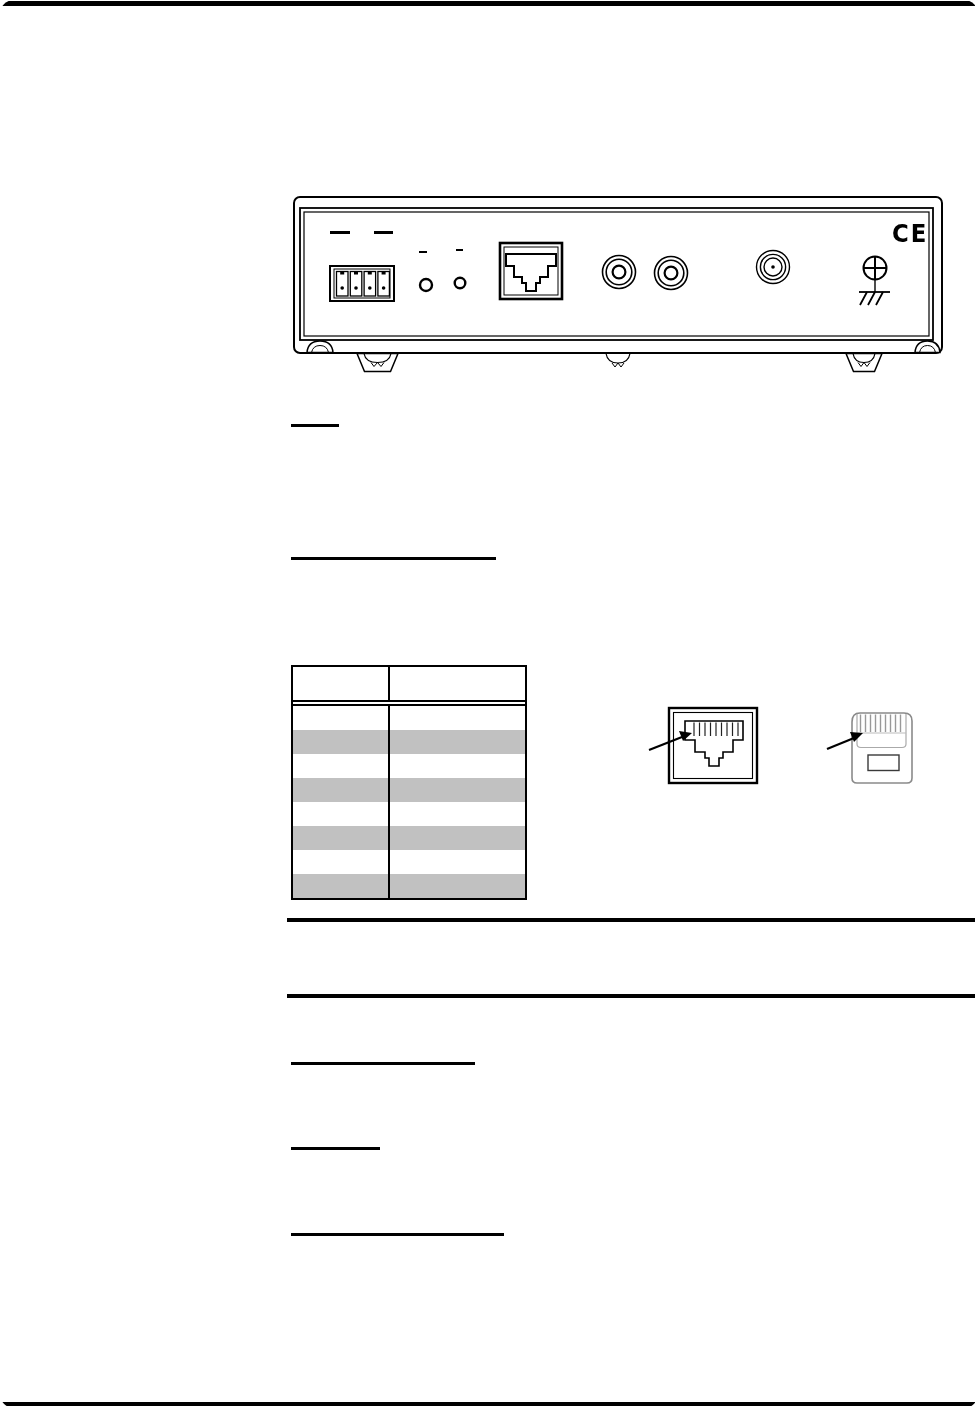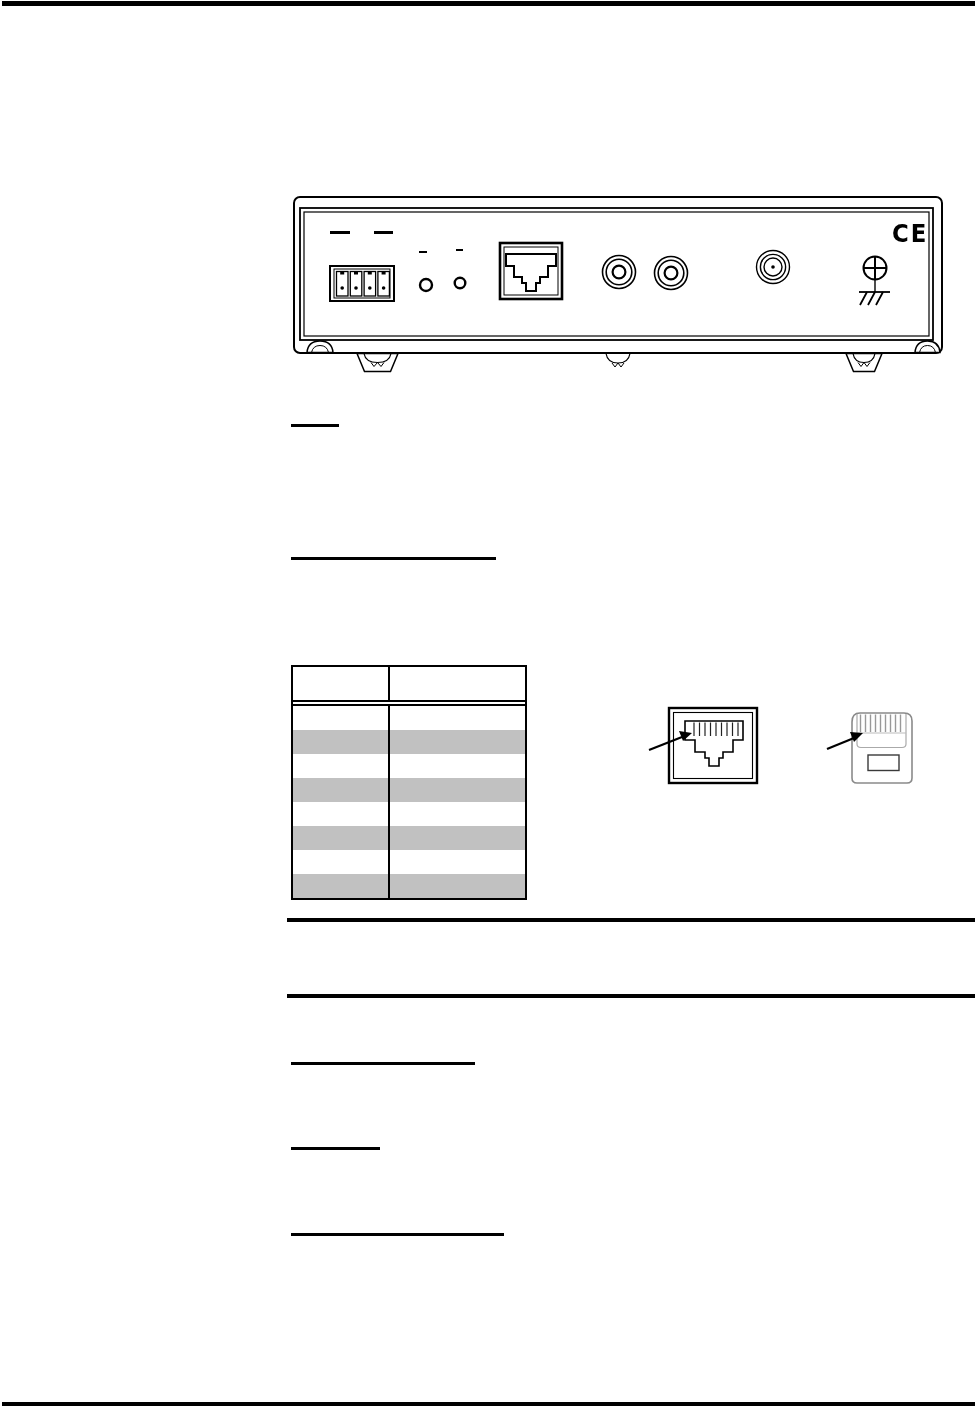--- a/index.html
+++ b/index.html
@@ -1,17 +1,17 @@
 <!DOCTYPE html>
 <html style="--zebra: #c1c1c1;"><head>
 <meta charset="utf-8">
 <style>
   html,body { margin:0; padding:0; background:#fff; }
   body { font-family: "DejaVu Sans", "Liberation Sans", sans-serif; }
-  .page { position:relative; width:978px; height:1408px; background:#fff; overflow:hidden; }
+  .page { position:relative; width:978px; height:1408px; background:#fff; overflow:hidden;border-radius:14px; }
 
   .rule { position:absolute; background:#000; }
   .top-rule    { left:2px;   top:1px;    width:973px; height:5px; }
   .note-rule-top    { left:287px; top:918px;  width:688px; height:4px; }
   .note-rule-bottom { left:287px; top:994px;  width:688px; height:4px; }
   .bottom-rule { left:2px;   top:1402px; width:973px; height:4px; }
 
   .ul { position:absolute; background:#000; height:3px; }
   .u1 { left:291px; top:424px;  width:48px; }
   .u2 { left:291px; top:557px;  width:205px; }

